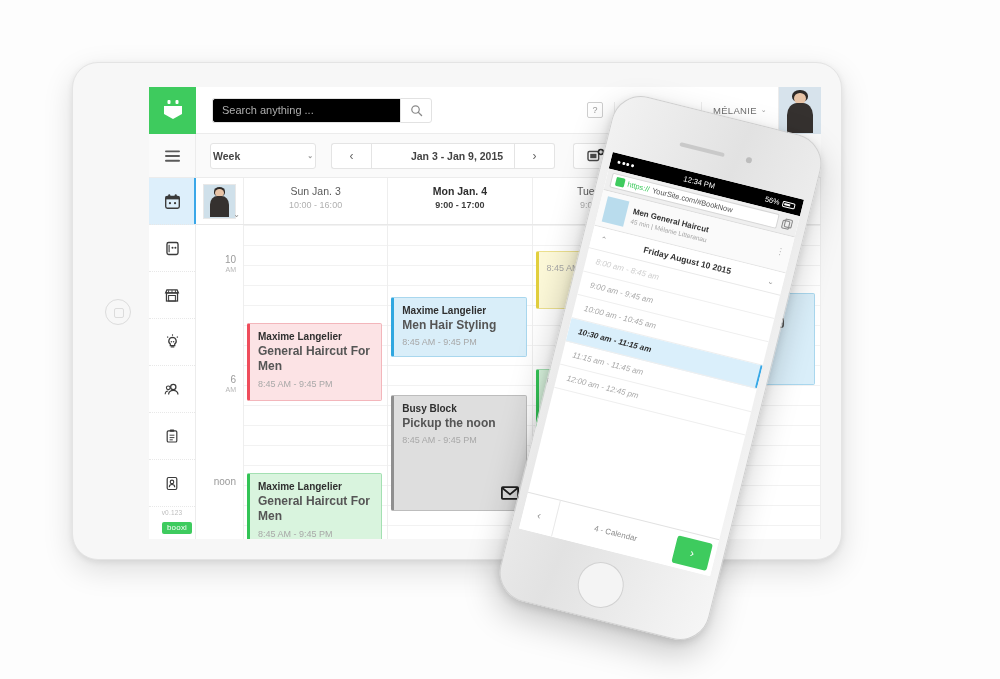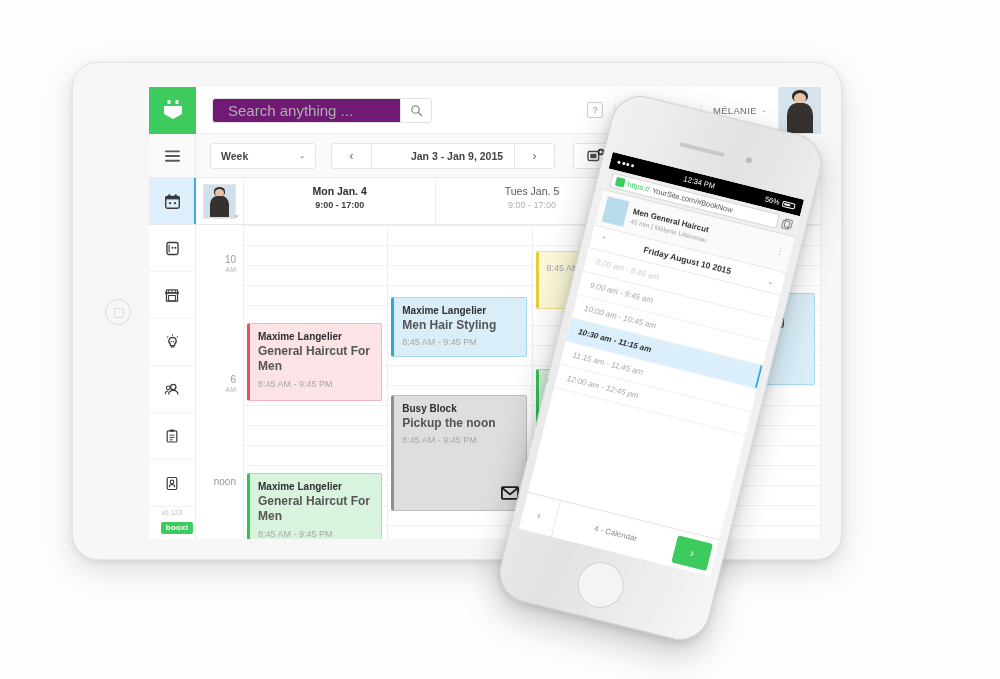--- a/index.html
+++ b/index.html
@@ -41,23 +41,23 @@
     display: flex; align-items: center; height: 47px;
     background: #fff; border-bottom: 1px solid #ececec;
   }
   .brand-logo {
     width: 47px; height: 47px; background: #3ecb5e;
     display: flex; align-items: center; justify-content: center; flex: 0 0 47px;
   }
   .search-wrap { margin-left: 16px; display: flex; }
   .search-box {
     width: 188px; height: 25px; border: 1px solid #e2e2e2; border-right: none;
-    border-radius: 3px 0 0 3px; background: #701a75;
-    display: flex; align-items: center; padding: 0 15px;
-    font-size: 15px; color: #aeaeae;
+    border-radius: 3px 0 0 3px; background: #000000;
+    display: flex; align-items: center; padding: 0 9px;
+    font-size: 11px; color: #aeaeae;
   }
   .search-btn {
     width: 32px; height: 25px; border: 1px solid #e2e2e2; border-radius: 0 3px 3px 0;
     background: #fff; display: flex; align-items: center; justify-content: center;
   }
   .hdr-right { margin-left: auto; display: flex; align-items: center; height: 100%; }
   .hdr-cell {
     display: flex; align-items: center; justify-content: center;
     padding: 0 11px; height: 100%; font-size: 9.5px; color: #6f6f6f;
     letter-spacing: .3px;
@@ -86,21 +86,21 @@
   }
   .ham-cell {
     width: 47px; height: 44px; flex: 0 0 47px;
     display: flex; align-items: center; justify-content: center;
     border-right: 1px solid #ececec;
   }
   .tl-select {
     margin-left: 14px; width: 106px; height: 26px;
     border: 1px solid #e4e4e4; border-radius: 3px; background: #fff;
     display: flex; align-items: center; justify-content: space-between;
-    padding: 0 10px; font-size: 10.5px; font-weight: bold; color: #444;
+    padding: 0 2px; font-size: 10.5px; font-weight: bold; color: #444;
   }
   .nav-group { margin-left: 15px; display: flex; height: 26px; }
   .nav-arrow {
     width: 40px; border: 1px solid #e4e4e4; background: #fff;
     display: flex; align-items: center; justify-content: center;
     font-size: 12px; color: #666;
   }
   .nav-arrow.l { border-radius: 3px 0 0 3px; border-right: none; }
   .nav-arrow.r { border-radius: 0 3px 3px 0; border-left: none; }
   .nav-label {
@@ -128,21 +128,21 @@
   }
   .side-item.active { background: #ddeffb; }
   .side-item.active::after {
     content: ""; position: absolute; right: -1px; top: 0; bottom: 0;
     width: 2px; background: #3aa7e8;
   }
   .side-foot { margin-top: auto; text-align: center; padding-bottom: 5px; }
   .ver-txt { font-size: 6.5px; color: #bdbdbd; letter-spacing: .2px; }
   .booxi {
     display: inline-block; background: #3ecb5e; color: #fff;
-    font-size: 8px; font-weight: bold; padding: 1.5px 5px;
+    font-size: 8px; font-weight: normal; padding: 1.5px 5px;
     border-radius: 2px; margin-top: 3px; letter-spacing: .2px; margin-left: 10px;
   }
 
   .cal { flex: 1; position: relative; overflow: hidden; background: #fff; }
   .cal-head { display: flex; height: 47px; border-bottom: 1px solid #e8e8e8; }
   .staff-col {
     width: 48px; flex: 0 0 48px; border-right: 1px solid #eee;
     display: flex; align-items: center; justify-content: center; position: relative;
   }
   .staff-thumb {
@@ -464,20 +464,24 @@
               <div class="staff-thumb">
                 <div class="face">
                   <div class="hair"></div>
                     <div class="head"></div>
                     <div class="body"></div>
                 </div>
               </div>
               <span class="staff-caret">⌄</span>
             </div>
             <div id="day-headers" style="display:flex;flex:1">
+                <div class="day-col-h">
+                  <div class="day-name">Sun Jan. 3</div>
+                  <div class="day-hours">10:00 - 16:00</div>
+                </div>
                 <div class="day-col-h">
                   <div class="day-name bold">Mon Jan. 4</div>
                   <div class="day-hours bold">9:00 - 17:00</div>
                 </div>
                 <div class="day-col-h">
                   <div class="day-name">Tues Jan. 5</div>
                   <div class="day-hours">9:00 - 17:00</div>
                 </div>
                 <div class="day-col-h">
                   <div class="day-name">Wed Jan. 6</div>

